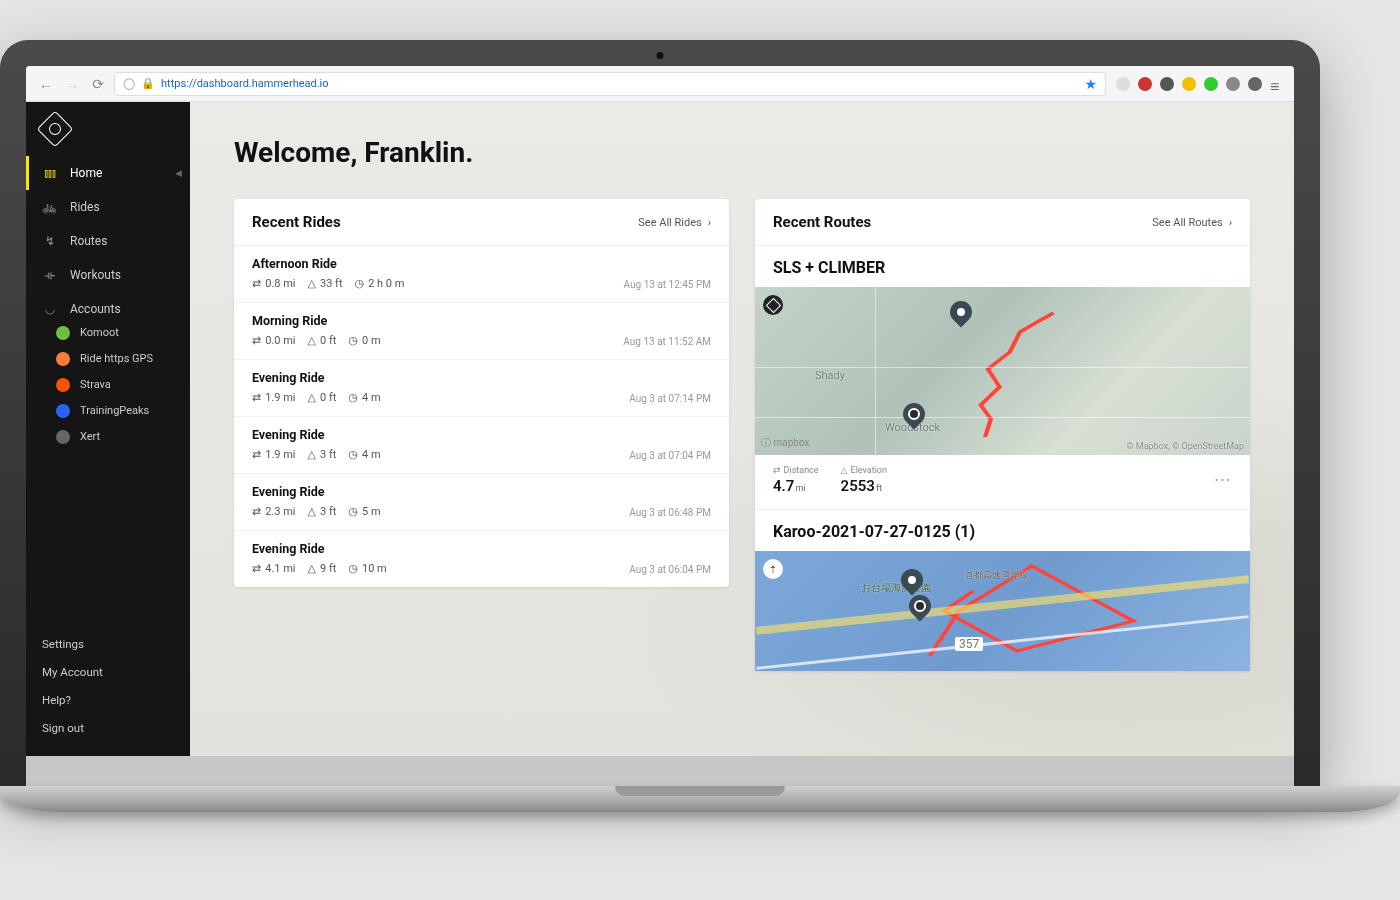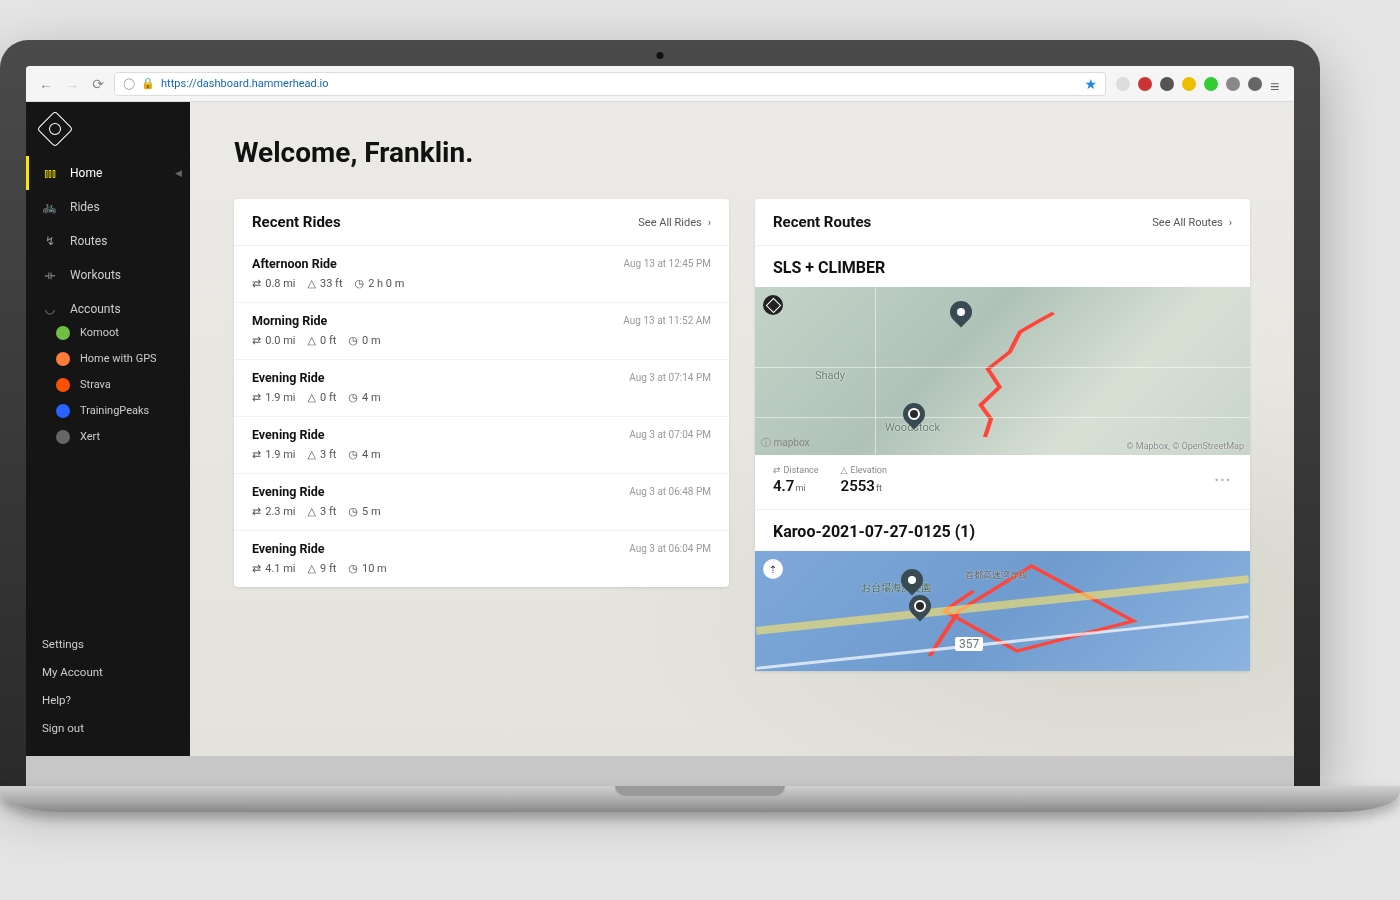--- a/index.html
+++ b/index.html
@@ -44,21 +44,21 @@
 .sidebar-bottom .navitem{height:28px;font-size:11.5px}
 .main{flex:1;background:linear-gradient(180deg,#eceae6 0%, #e4e2dc 100%);padding:34px 44px;overflow-y:auto;position:relative}
 .main::before{content:"";position:absolute;inset:0;background:radial-gradient(ellipse 80% 60% at 85% 75%, rgba(140,150,120,.18) 0%, transparent 60%);pointer-events:none}
 .page-title{font-size:28px;font-weight:700;color:#111;margin-bottom:30px}
 .columns{display:flex;gap:26px;position:relative}
 .col{flex:1;min-width:0}
 .card{background:#fff;border-radius:4px;box-shadow:0 1px 3px rgba(0,0,0,.1);margin-bottom:28px}
 .card-header{display:flex;align-items:center;justify-content:space-between;padding:14px 18px;border-bottom:1px solid #eee}
 .card-title{font-size:15px;font-weight:700;color:#111}
 .see-all{font-size:11px;color:#555;display:flex;align-items:center;gap:6px;cursor:pointer}
-.ride-row{padding:10px 18px 12px;border-bottom:1px solid #f2f2f2;display:flex;justify-content:space-between;align-items:flex-start}
+.ride-row{padding:10px 18px 12px;border-bottom:1px solid #f2f2f2;display:flex;justify-content:space-between;align-items:flex-end}
 .ride-row:last-child{border-bottom:none}
 .ride-name{font-size:12.5px;font-weight:700;color:#111;margin-bottom:6px}
 .ride-stats{display:flex;gap:12px;font-size:11px;color:#555}
 .ride-stats span{display:flex;align-items:center;gap:4px}
 .ride-time{font-size:10px;color:#999;white-space:nowrap;padding-top:2px}
 .route-title{font-size:16px;font-weight:700;color:#111;padding:12px 18px 10px}
 .map{height:168px;background:#b8c9c3;position:relative;overflow:hidden}
 .map.map1{background:linear-gradient(135deg,#c4d3c8 0%,#b0c2b8 40%,#d8e0d4 70%,#c8d4ca 100%)}
 .map.map2{background:linear-gradient(135deg,#7ea8d9 0%,#6f9bcf 50%,#8db4e0 100%)}
 .map-badge{position:absolute;top:8px;left:8px;width:20px;height:20px;background:#222;border-radius:50%;display:flex;align-items:center;justify-content:center}
@@ -140,21 +140,21 @@
           <span class="nicon">◡</span>
           <span>Accounts</span>
         </div>
 
         <div class="subitem">
           <span class="dot green"></span>
           <span>Komoot</span>
         </div>
         <div class="subitem">
           <span class="dot orange"></span>
-          <span>Home with GPS</span>
+          <span>Ride https GPS</span>
         </div>
         <div class="subitem">
           <span class="dot red"></span>
           <span>Strava</span>
         </div>
         <div class="subitem">
           <span class="dot blue"></span>
           <span>TrainingPeaks</span>
         </div>
         <div class="subitem">

